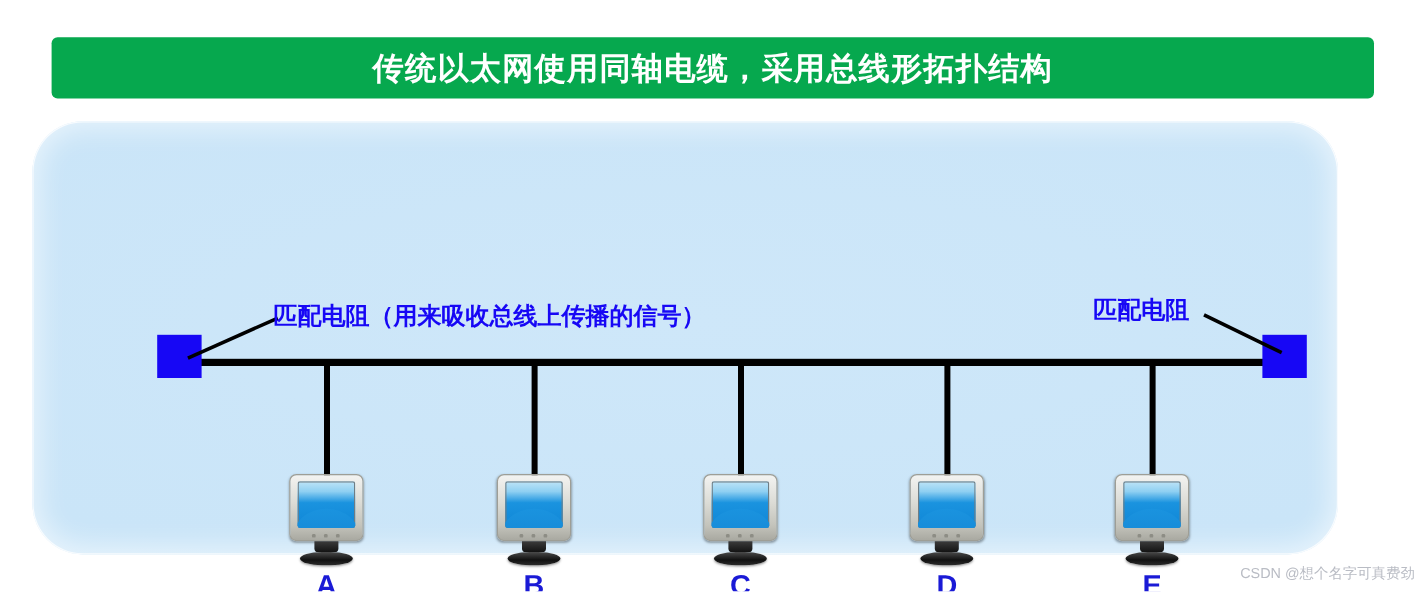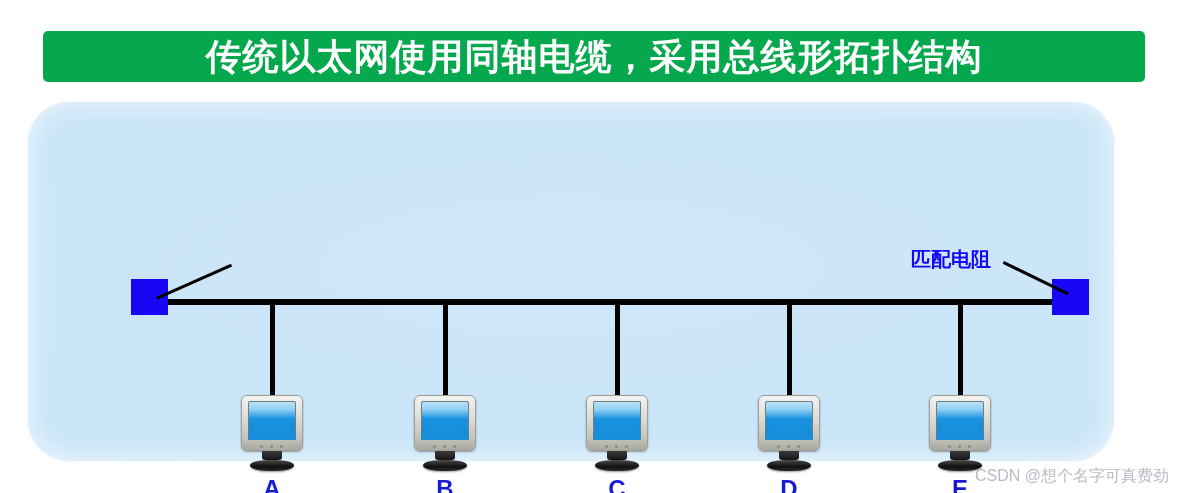--- a/index.html
+++ b/index.html
@@ -26,21 +26,21 @@
     width: 1102px;
     height: 51px;
     background: #06a84e;
     border-radius: 5px;
     display: flex;
     align-items: center;
     justify-content: center;
   }
   #title-text {
     color: #ffffff;
-    font-size: 36px;
+    font-size: 26px;
     font-weight: bold;
     letter-spacing: 1px;
     line-height: 1;
     white-space: nowrap;
   }
 
   
   #diagram-panel {
     position: absolute;
     left: 27px;
@@ -181,24 +181,24 @@
     text-align: center;
     color: #1a1ad6;
     font-size: 24px;
     font-weight: bold;
     line-height: 1;
   }
 
   
   #watermark {
     position: absolute;
-    right: 18px;
+    right: 8px;
     bottom: 6px;
     color: #b9bcc4;
-    font-size: 16px;
+    font-size: 12px;
     white-space: nowrap;
   }
 </style>
 </head>
 <body>
 
 <div id="slide">
 
   <div id="title-banner">
     <div id="title-text">传统以太网使用同轴电缆，采用总线形拓扑结构</div>
@@ -207,20 +207,21 @@
   <div id="diagram-panel">
 
     <div id="bus-line"></div>
 
     <div class="terminator" id="terminator-left"></div>
     <div class="terminator" id="terminator-right"></div>
 
     <div class="leader-line" id="leader-left" style="transform: rotate(-24deg);"></div>
     <div class="leader-line" id="leader-right" style="transform: rotate(26deg);"></div>
 
+    <div class="annotation" id="annotation-left">匹配电阻（用来吸收总线上传播的信号）</div>
     <div class="annotation" id="annotation-right">匹配电阻</div>
 
     <div class="drop-line" style="left:243px;"></div>
     <div class="drop-line" style="left:416px;"></div>
     <div class="drop-line" style="left:588px;"></div>
     <div class="drop-line" style="left:760px;"></div>
     <div class="drop-line" style="left:931px;"></div>
 
     <div class="node" style="left:209px;">
       <div class="monitor">

